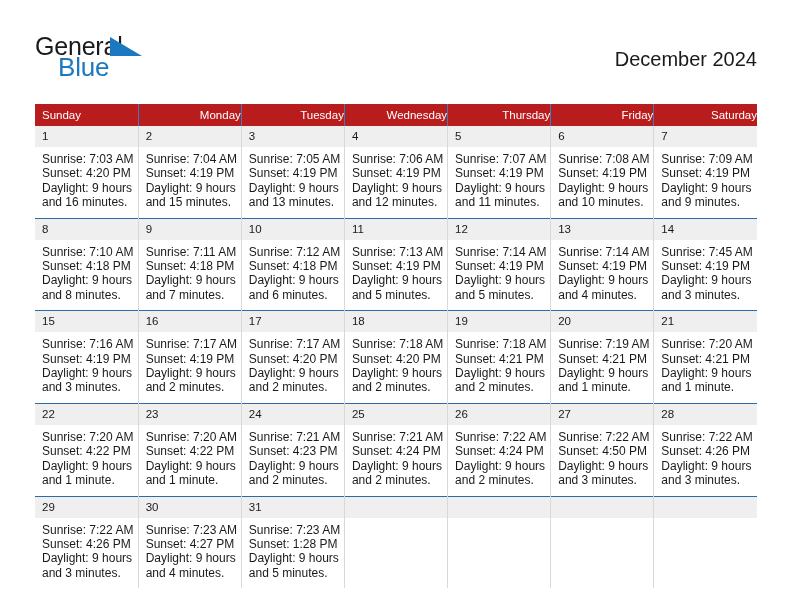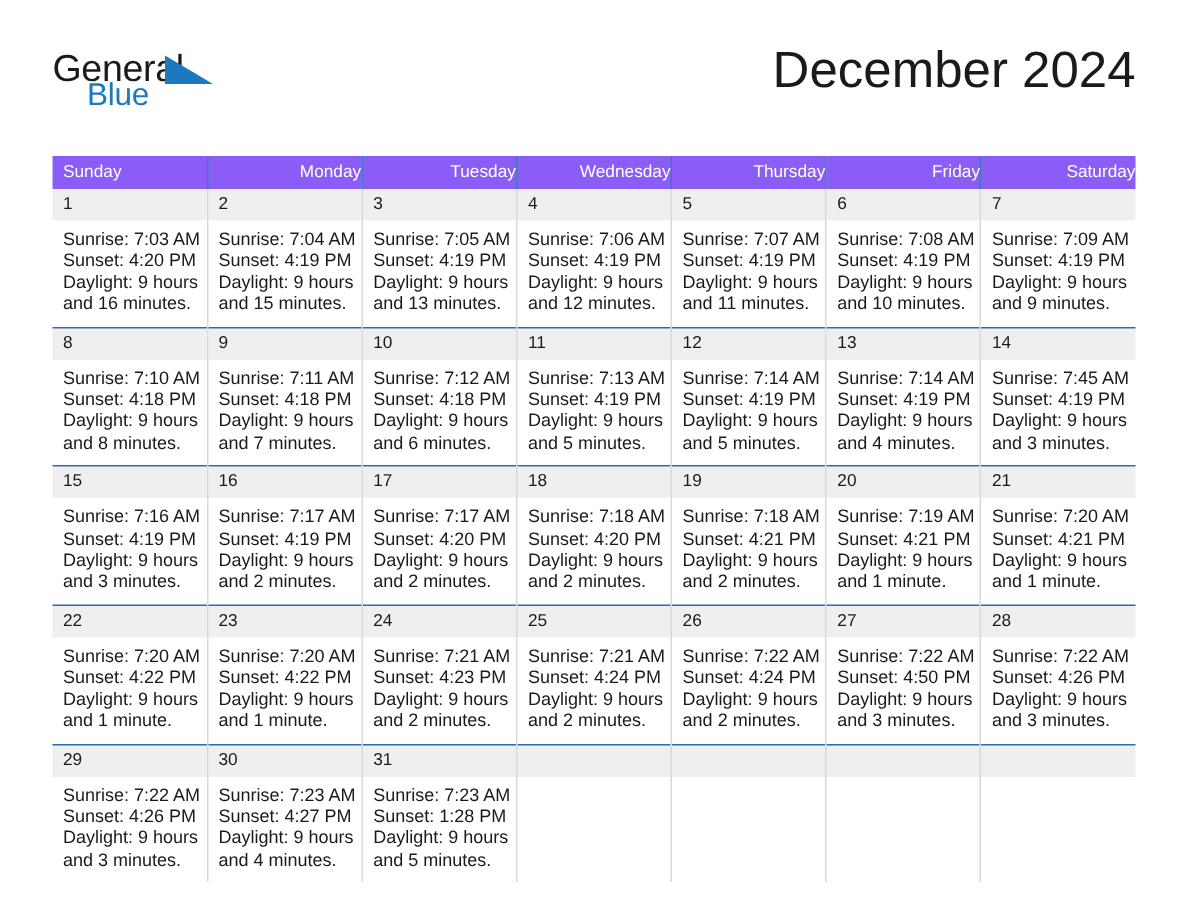--- a/index.html
+++ b/index.html
@@ -44,21 +44,21 @@
     top: 0;
     font-size: 25px;
     letter-spacing: -0.2px;
     color: #1a1a1a;
     font-family: "Liberation Sans", sans-serif;
   }
   .logo-blue {
     position: absolute;
     left: 23px;
     top: 20px;
-    font-size: 21px;
+    font-size: 26px;
     letter-spacing: -0.2px;
     color: #1c79c0;
     font-family: "Liberation Sans", sans-serif;
   }
   .logo-tri {
     position: absolute;
     left: 75px;
     top: 5px;
     width: 0;
     height: 0;
@@ -66,45 +66,46 @@
     border-top: 19px solid transparent;
   }
 
   .title-wrap {
     position: absolute;
     right: 35px;
     top: 30px;
     text-align: right;
   }
   .cal-title {
-    font-size: 34px;
+    font-size: 20px;
     color: #1a1a1a;
     line-height: 34px;
     white-space: nowrap;
+    margin-top: 12px;
   }
   .cal-subtitle {
     font-size: 14.5px;
     color: #1a1a1a;
     line-height: 22px;
     margin-top: 5px;
     white-space: nowrap;
   }
 
   
   .cal {
     position: absolute;
     left: 35px;
     top: 104px;
     width: 722px;
     border-collapse: collapse;
     table-layout: fixed;
   }
 
   .cal th {
-    background: #8b5cf6;
+    background: #b91c1c;
     color: #ffffff;
     font-weight: normal;
     font-size: 11.5px;
     text-align: left;
     padding: 5px 0 5px 7px;
     height: 11px;
     border: none;
   }
   .cal th + th { border-left: 1px solid #3a7cbf; text-align: right; }
 

